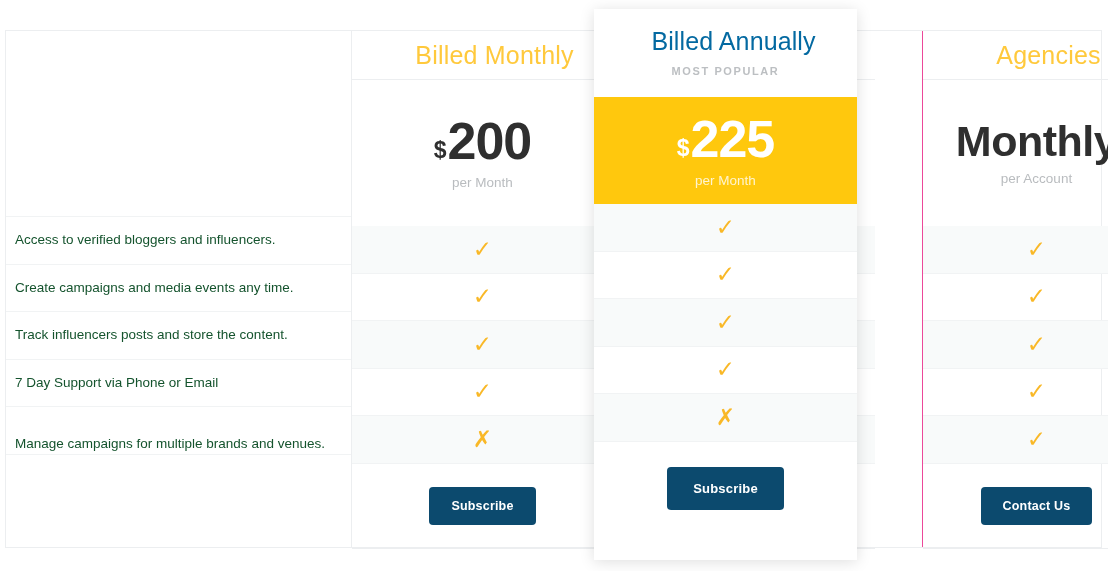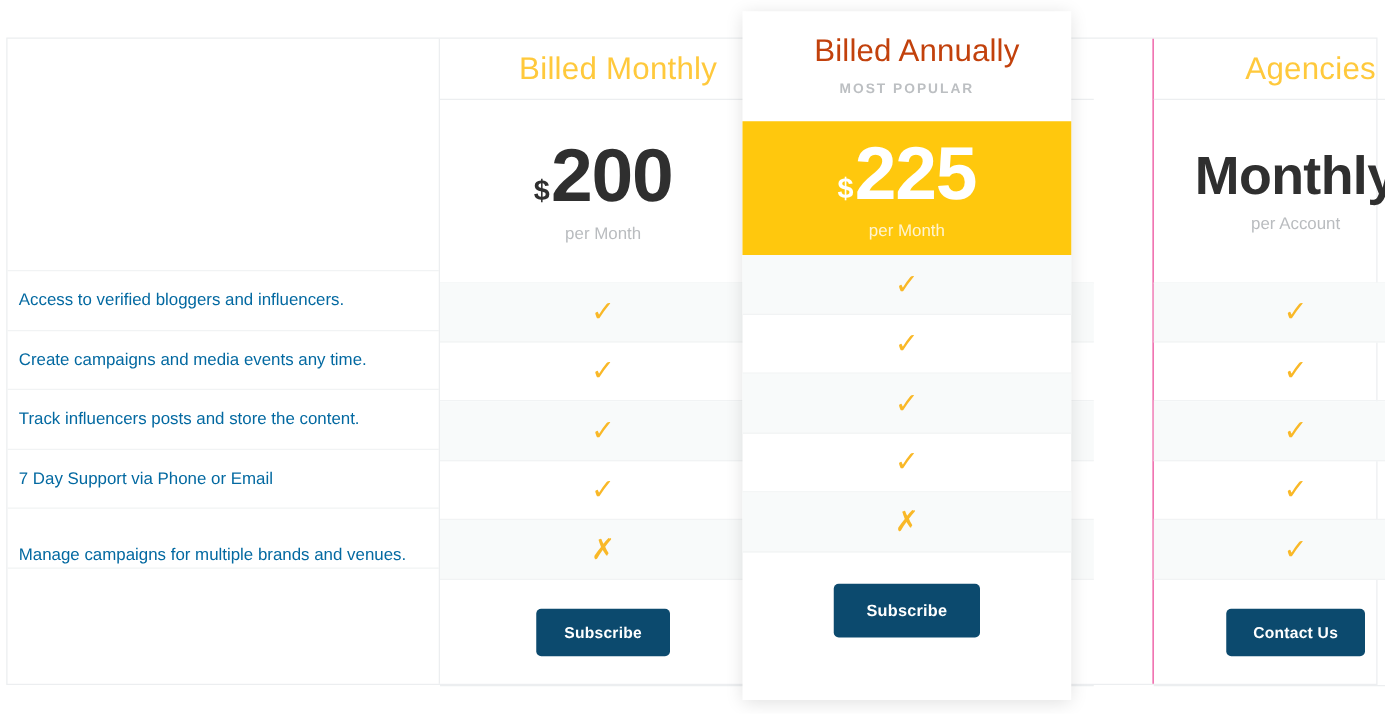--- a/index.html
+++ b/index.html
@@ -78,21 +78,21 @@
     line-height: 1;
   }
   .price-currency {
     font-size: 23px;
     font-weight: 700;
     margin-right: 1px;
     position: relative;
     top: -1px;
   }
   .price-amount {
-    font-size: 60px;
+    font-size: 52px;
     font-weight: 700;
     letter-spacing: -1px;
   }
   .price-amount.wide { font-size: 43px; letter-spacing: -0.5px; }
   .price-period {
     font-size: 13.5px;
     color: #b9bcbf;
     margin-top: 8px;
     font-weight: 400;
   }
@@ -163,21 +163,21 @@
     height: 47.5px;
     display: flex;
     align-items: center;
     border-bottom: 1px solid #f1f3f4;
     box-sizing: border-box;
     padding: 0 12px 0 9px;
   }
   .feat-row.tall { height: 48px; align-items: flex-end; }
   .feat-text {
     font-size: 13.5px;
-    color: #0369a1;
+    color: #14532d;
     line-height: 1.45;
     font-weight: 400;
   }
   .feat-tail {
     position: absolute;
     left: 0; right: 0;
     top: 424px;
     height: 93px;
   }
 
@@ -195,21 +195,21 @@
   }
   .fc-head {
     height: 88px;
     display: flex;
     flex-direction: column;
     align-items: center;
     justify-content: center;
   }
   .fc-title {
     font-size: 25px;
-    color: #c2410c;
+    color: #0369a1;
     font-weight: 400;
     letter-spacing: 0.1px;
     line-height: 1;
     margin-left: 16px;
   }
   .fc-sub {
     font-size: 11px;
     color: #bcbfc2;
     letter-spacing: 1.6px;
     font-weight: 700;

